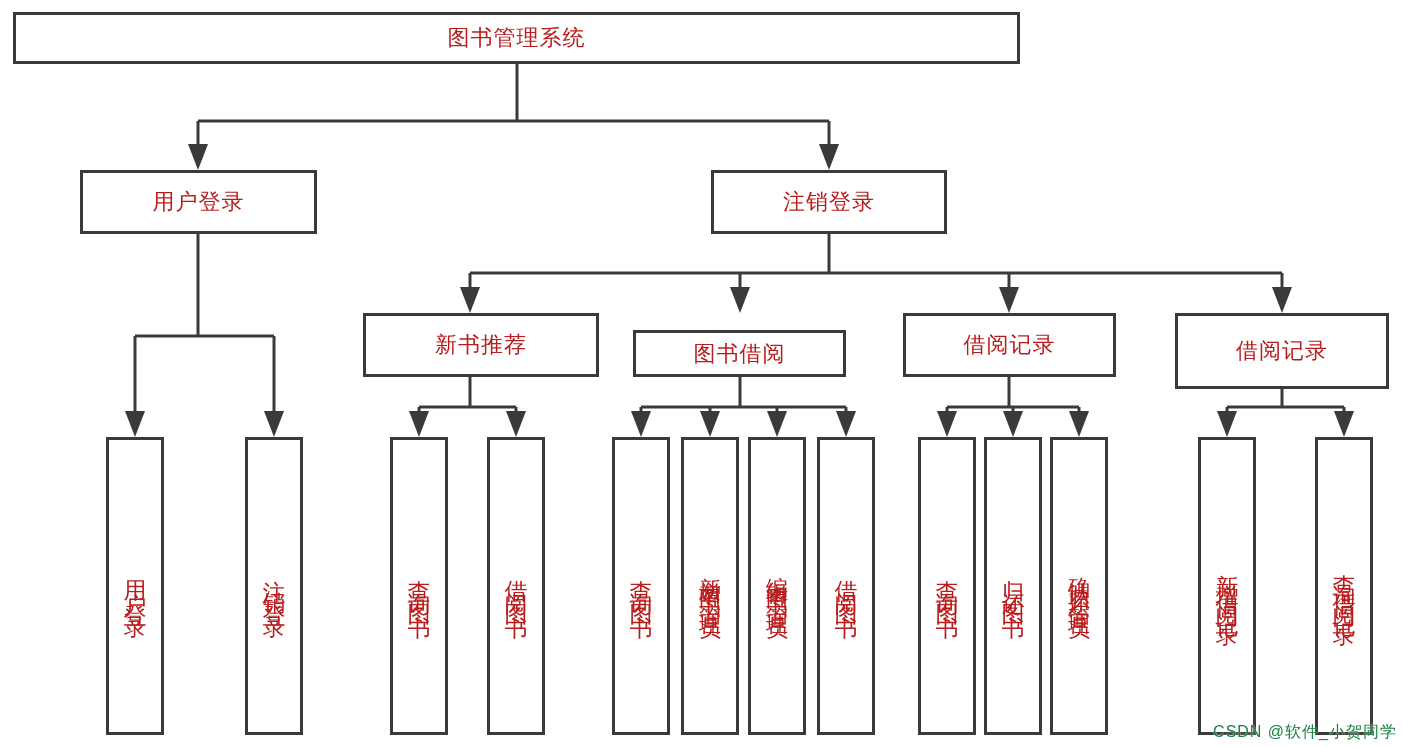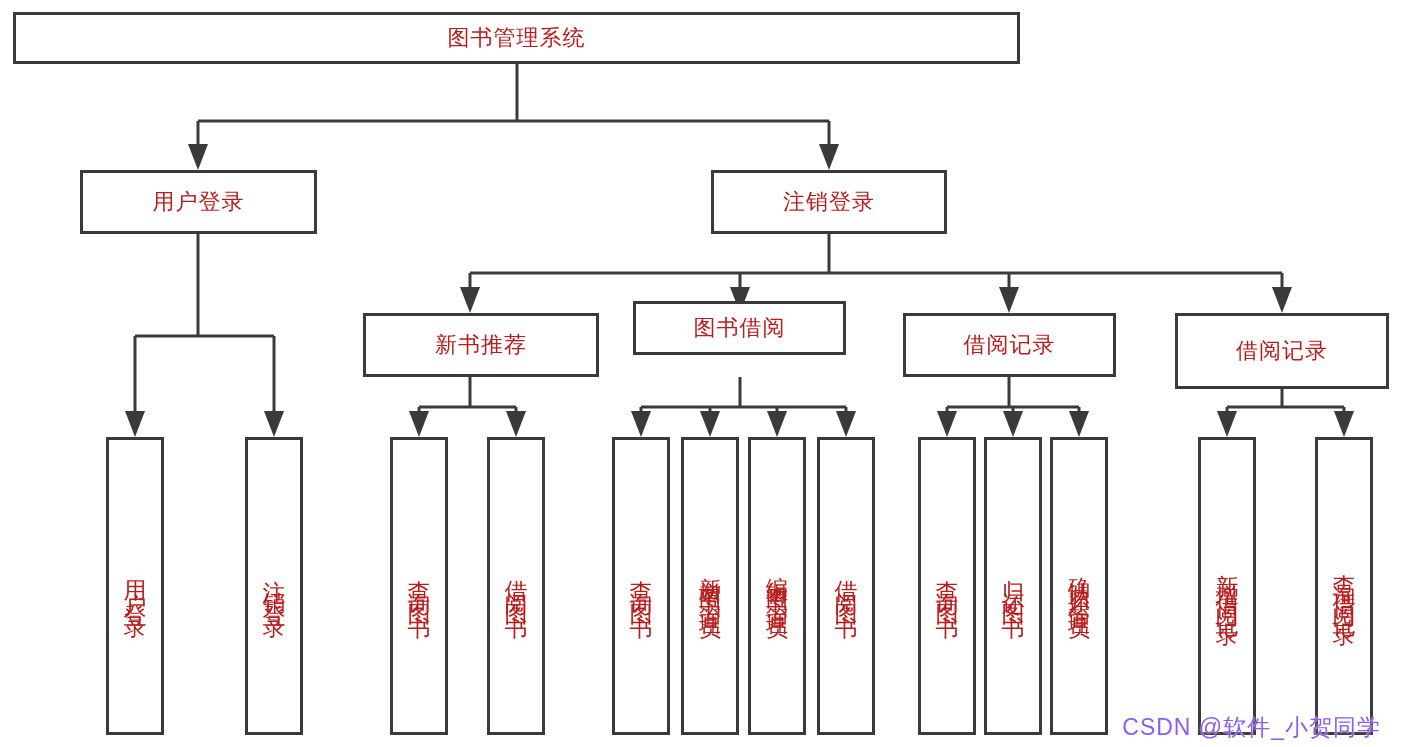--- a/index.html
+++ b/index.html
@@ -14,21 +14,21 @@
     color:#b91c1c;
   }
   .box .lbl{font-size:22px;letter-spacing:1px;white-space:nowrap;}
   .leaf .lbl{
     writing-mode:vertical-rl;text-orientation:mixed;
     font-size:23px;letter-spacing:12px;line-height:1;white-space:normal;
   }
   .leaf .lbl.mid{letter-spacing:10px;}
   .leaf .lbl.tight{letter-spacing:6px;font-size:22px;}
   .watermark{
-    position:absolute;right:24px;bottom:4px;font-size:23px;color:#8b5cf6;
+    position:absolute;right:8px;bottom:4px;font-size:16px;color:#15803d;
     letter-spacing:1px;text-shadow:0 0 2px #ffffff;
   }
 </style>
 </head>
 <body>
 
 <div class="canvas">
 
   <svg class="wires" width="1405" height="747" viewBox="0 0 1405 747">
     <g stroke="#3a3a3a" stroke-width="3" fill="none">
@@ -103,21 +103,21 @@
   <div class="box" style="left:80px;top:170px;width:237px;height:64px">
     <span class="lbl">用户登录</span>
   </div>
   <div class="box" style="left:711px;top:170px;width:236px;height:64px">
     <span class="lbl">注销登录</span>
   </div>
 
   <div class="box" style="left:363px;top:313px;width:236px;height:64px">
     <span class="lbl">新书推荐</span>
   </div>
-  <div class="box" style="left:633px;top:301px;width:213px;height:54px">
+  <div class="box" style="left:633px;top:330px;width:213px;height:47px">
     <span class="lbl">图书借阅</span>
   </div>
   <div class="box" style="left:903px;top:313px;width:213px;height:64px">
     <span class="lbl">借阅记录</span>
   </div>
   <div class="box" style="left:1175px;top:313px;width:214px;height:76px">
     <span class="lbl">借阅记录</span>
   </div>
 
   <div class="box leaf" style="left:106px;top:437px;width:58px;height:298px">

